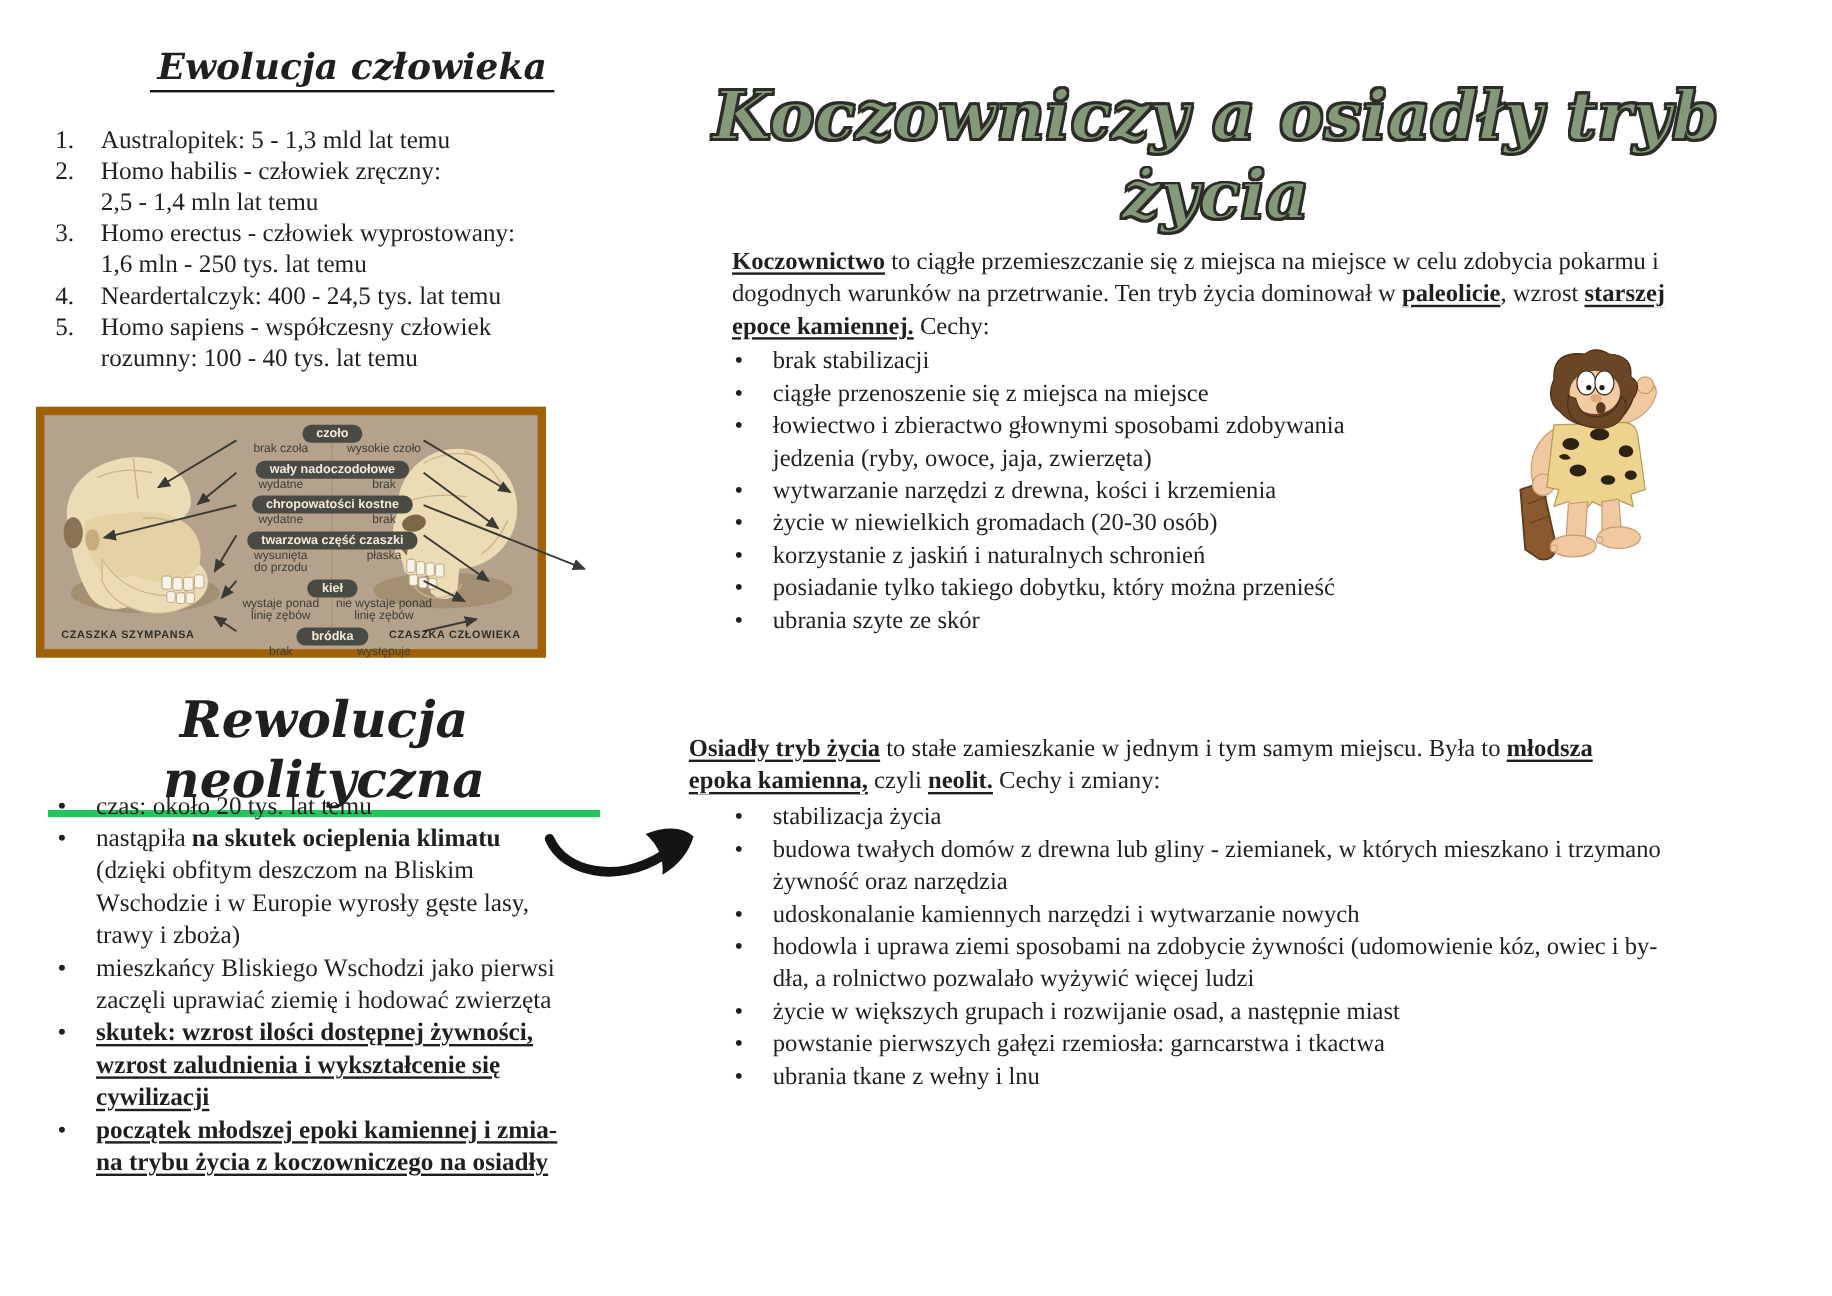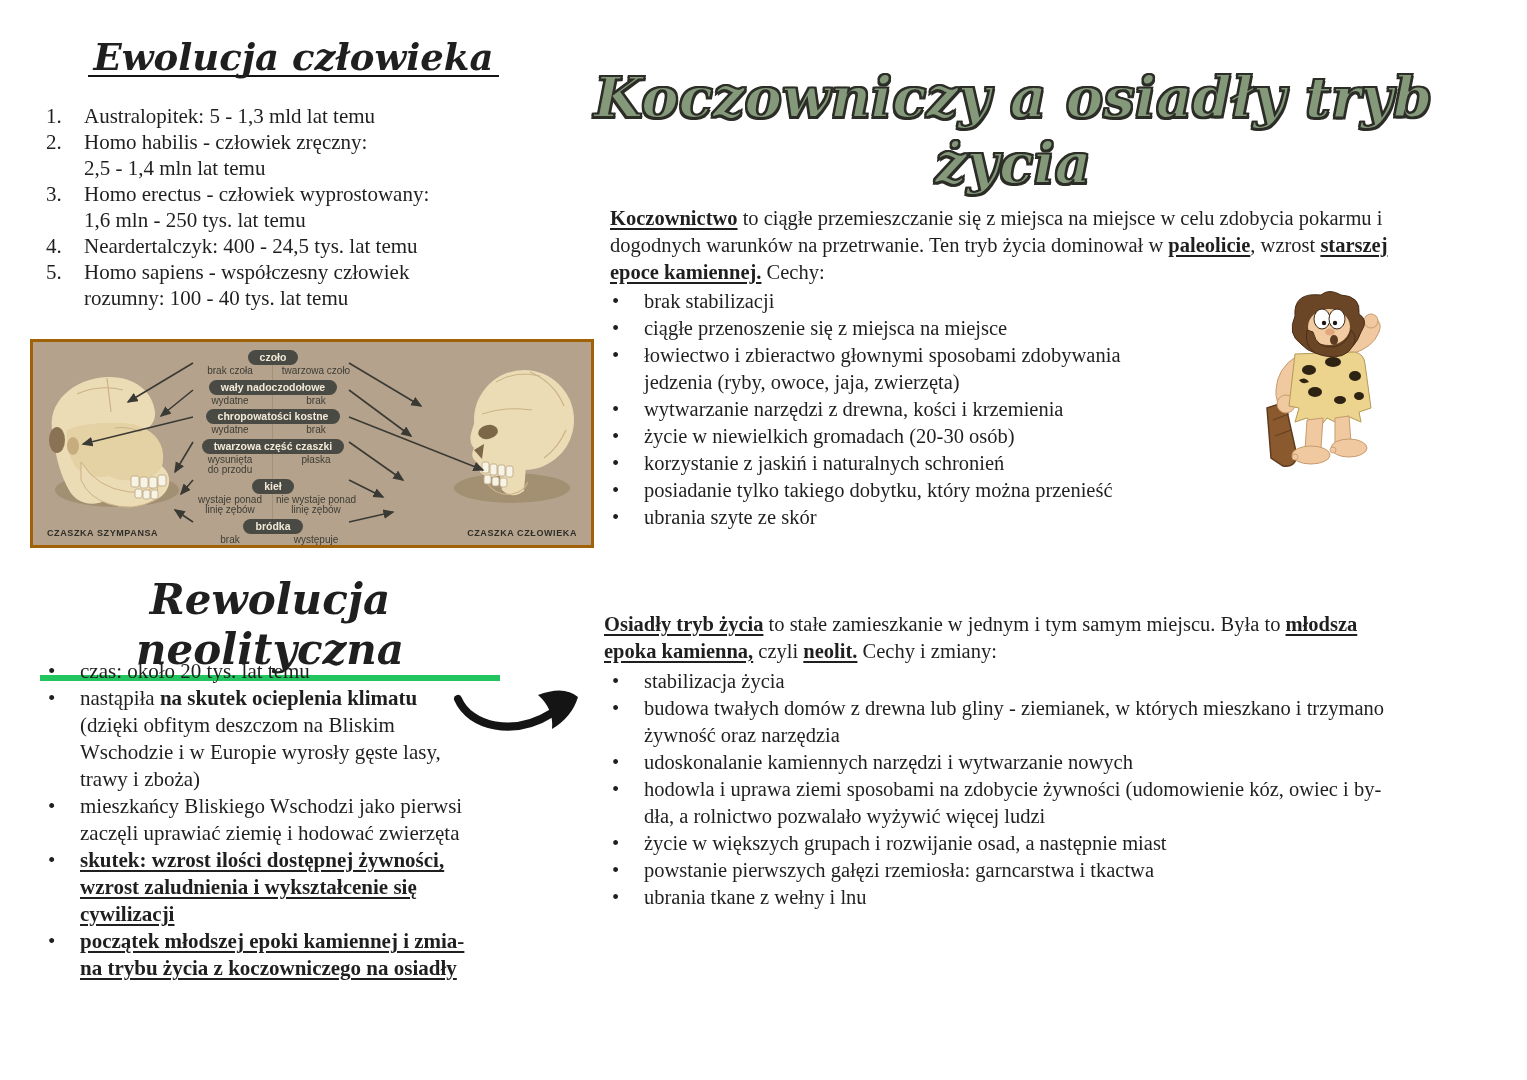--- a/index.html
+++ b/index.html
@@ -7,30 +7,30 @@
         font-family:"Liberation Serif",serif;color:#1f1f1f;}
   :root{
     --title-green:#84987a;
     --diag-bg:#b5a28c;
     --diag-pill:#4a4a44;
     --bone:#ecdcb5;
   }
   
   .evo-title-wrap{position:absolute;left:30px;top:40px;width:480px;text-align:center;}
   .script-sm{display:inline-block;font-family:"DejaVu Serif",serif;font-style:italic;font-weight:bold;
-             font-size:37px;line-height:34px;border-bottom:2.5px solid #141414;padding:0 6px 1px 6px;margin-left:47px;}
+             font-size:30px;line-height:34px;border-bottom:2.5px solid #141414;padding:0 6px 1px 6px;margin-left:47px;}
   .evo-list{position:absolute;left:46px;top:103px;width:468px;margin:0;padding:0;list-style:none;
             font-size:21px;line-height:26px;}
   .evo-list li{display:flex;}
   .evo-list .num{width:38px;flex:0 0 38px;}
   .evo-list .txt{white-space:pre-wrap;flex:1;}
 
   
-  .diagram{position:absolute;left:30px;top:339px;width:564px;height:209px;background:var(--diag-bg);
-           border:3px solid #a16207;box-sizing:border-box;}
+  .diagram{position:absolute;left:30px;top:339px;width:425px;height:209px;background:var(--diag-bg);
+           border:7px solid #a16207;box-sizing:border-box;}
   .diagram .divider{position:absolute;left:239px;top:14px;bottom:16px;border-left:1px solid #a3917a;}
   .skullL{position:absolute;left:4px;top:18px;}
   .skullR{position:absolute;right:5px;top:20px;}
   .traits{position:absolute;left:155px;top:8px;width:170px;display:flex;flex-direction:column;align-items:center;}
   .pill{background:var(--diag-pill);color:#f2ead8;font-family:"Liberation Sans",sans-serif;
         font-weight:bold;font-size:10.5px;line-height:13px;border-radius:8px;padding:1px 12px;white-space:nowrap;}
   .srow{display:flex;width:172px;margin:1px 0 3px 0;}
   .srow div{width:50%;text-align:center;font-family:"Liberation Sans",sans-serif;font-size:10px;
             line-height:10.5px;color:#3c3c34;white-space:pre-wrap;}
   .diag-cap{position:absolute;bottom:7px;font-family:"Liberation Sans",sans-serif;font-weight:bold;
@@ -56,21 +56,21 @@
   
   .main-title{position:absolute;left:573px;top:64px;width:880px;text-align:center;
               font-family:"DejaVu Serif",serif;font-style:italic;font-weight:bold;font-size:56px;line-height:66px;
               color:var(--title-green);-webkit-text-stroke:1.8px #2d2d28;
               text-shadow:1.5px 1.5px 0 #2d2d28,-1.5px 1.5px 0 #2d2d28,1.5px -1.5px 0 #2d2d28,-1.5px -1.5px 0 #2d2d28;}
   .para{position:absolute;font-size:20.5px;line-height:27px;white-space:pre-wrap;}
   .intro1{left:610px;top:184px;width:880px;}
   .nomadic-list{position:absolute;left:606px;top:288px;width:680px;}
   .nomadic-list li, .settled-list li{font-size:20.5px;}
   .caveman{position:absolute;left:1243px;top:290px;}
-  .intro2{left:604px;top:590px;width:885px;}
+  .intro2{left:574px;top:590px;width:885px;}
   .settled-list{position:absolute;left:606px;top:668px;width:885px;}
 </style>
 </head>
 <body>
 
 <div class="page">
 
   <div class="evo-title-wrap">
     <span class="script-sm">Ewolucja człowieka</span>
   </div>
@@ -162,21 +162,21 @@
         <line x1="316" y1="138" x2="350" y2="155"></line>
         <line x1="160" y1="180" x2="142" y2="168"></line>
         <line x1="316" y1="180" x2="360" y2="170"></line>
       </g>
     </svg>
 
     <div class="traits">
       <div class="pill">czoło</div>
       <div class="srow">
           <div>brak czoła</div>
-          <div>twarzowa czoło</div>
+          <div>wysokie czoło</div>
         </div>
       <div class="pill">wały nadoczodołowe</div>
       <div class="srow">
           <div>wydatne</div>
           <div>brak</div>
         </div>
       <div class="pill">chropowatości kostne</div>
       <div class="srow">
           <div>wydatne</div>
           <div>brak</div>

